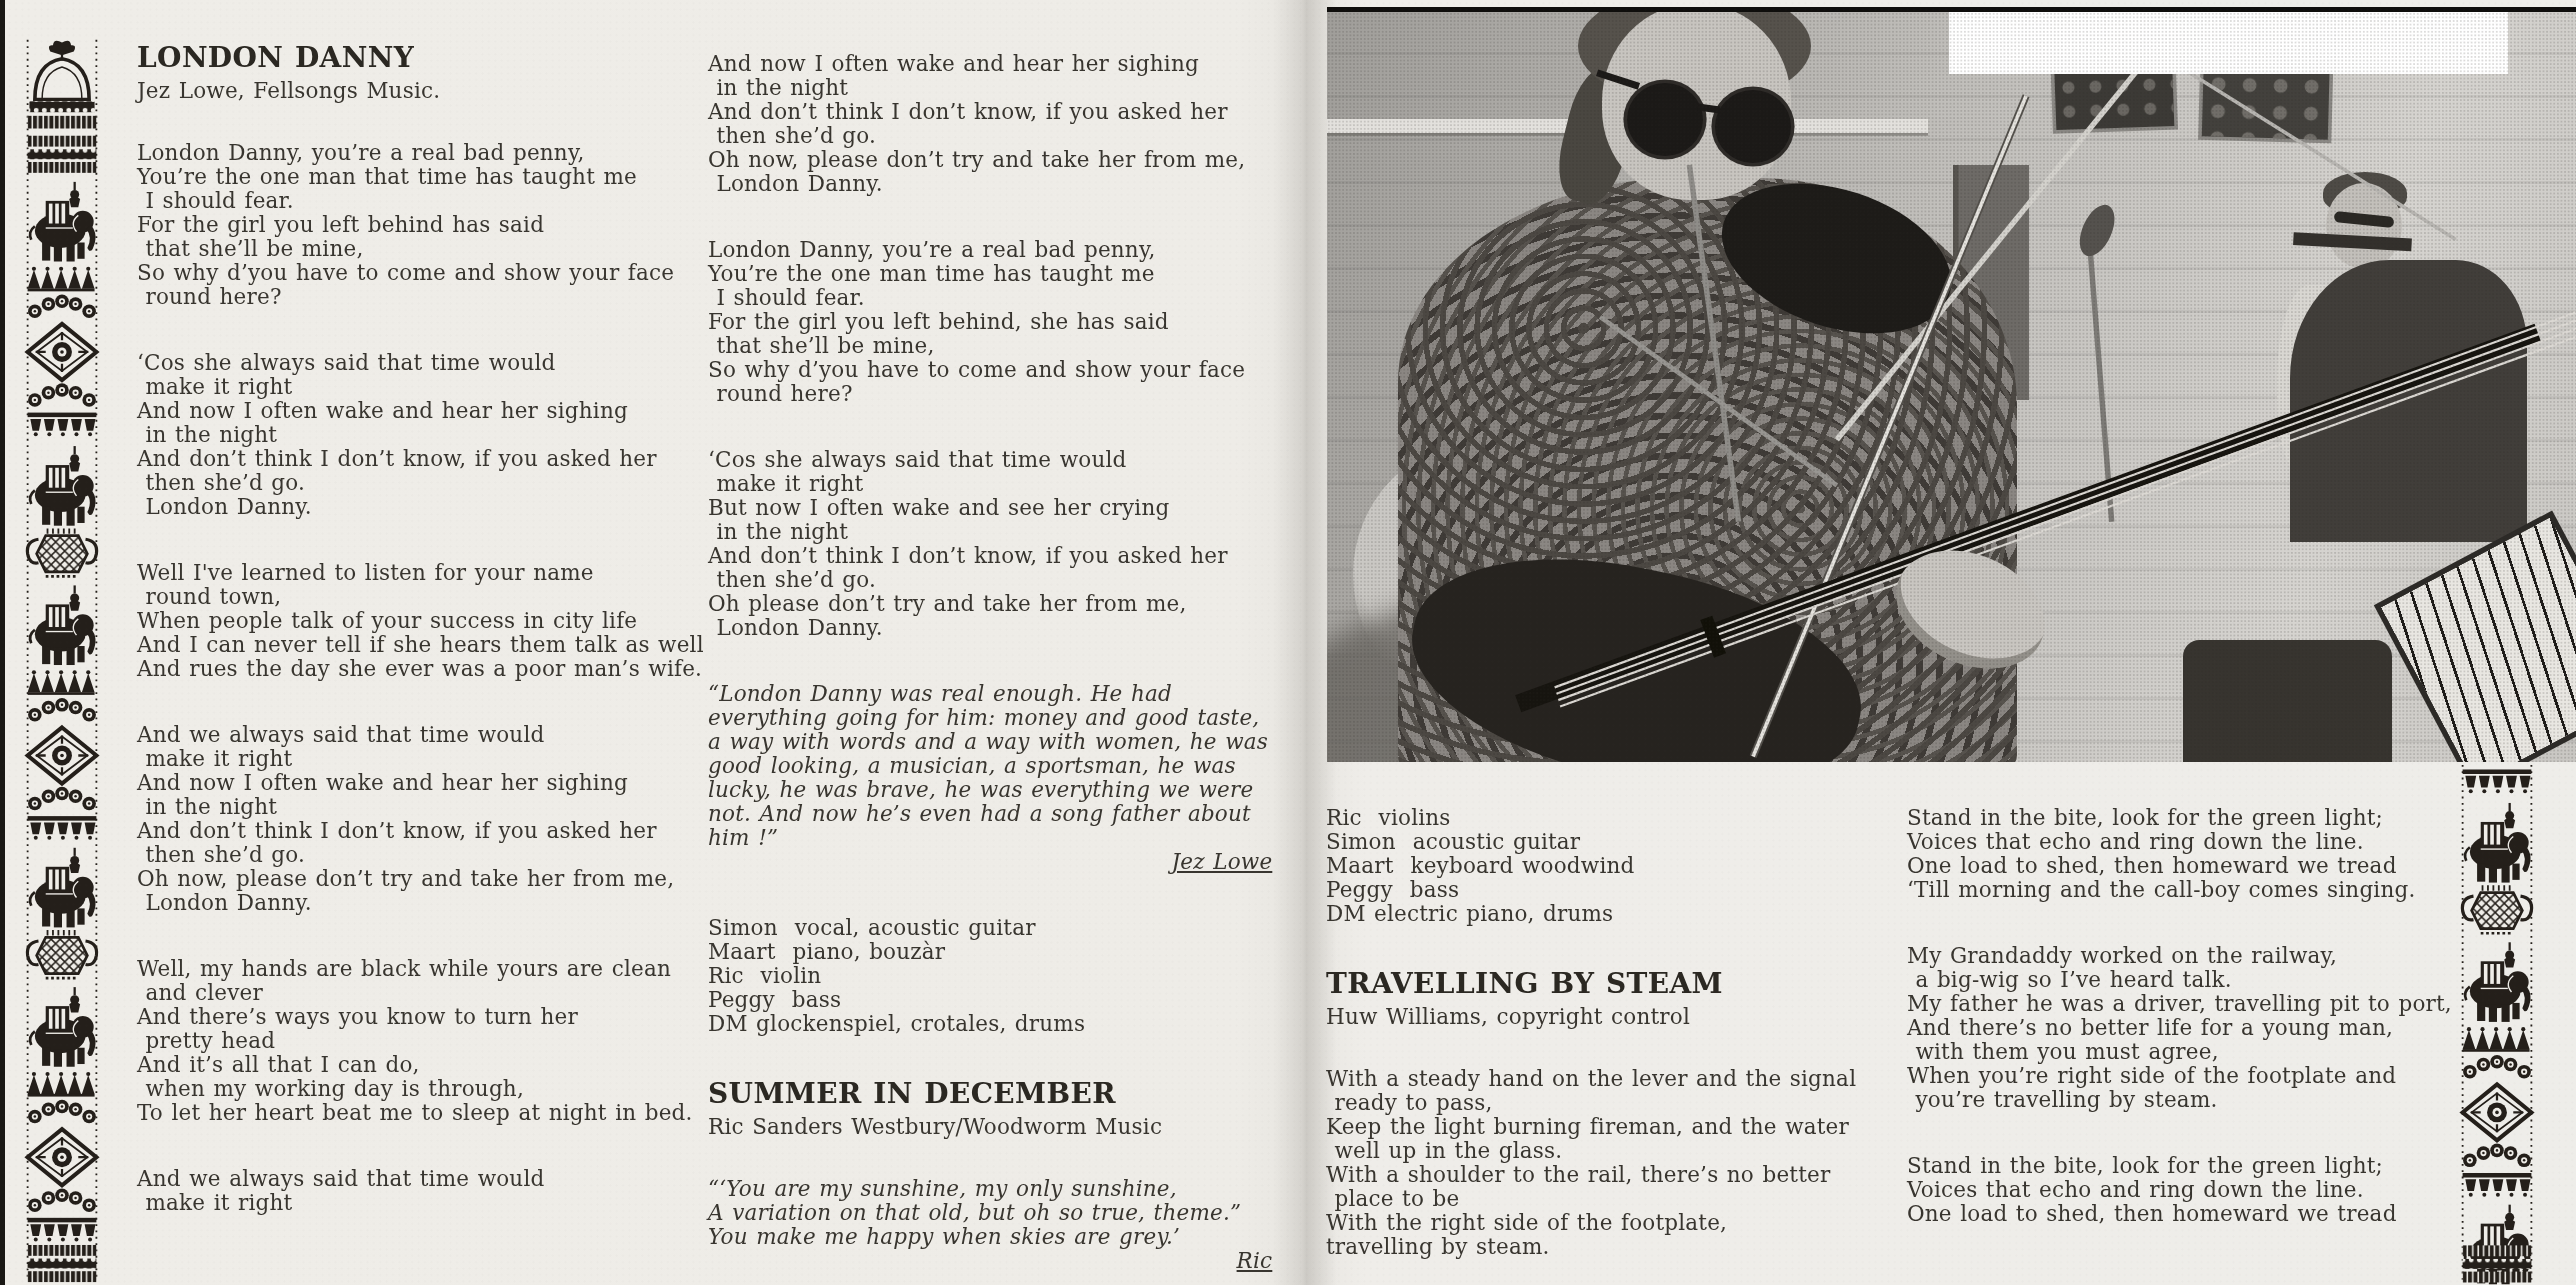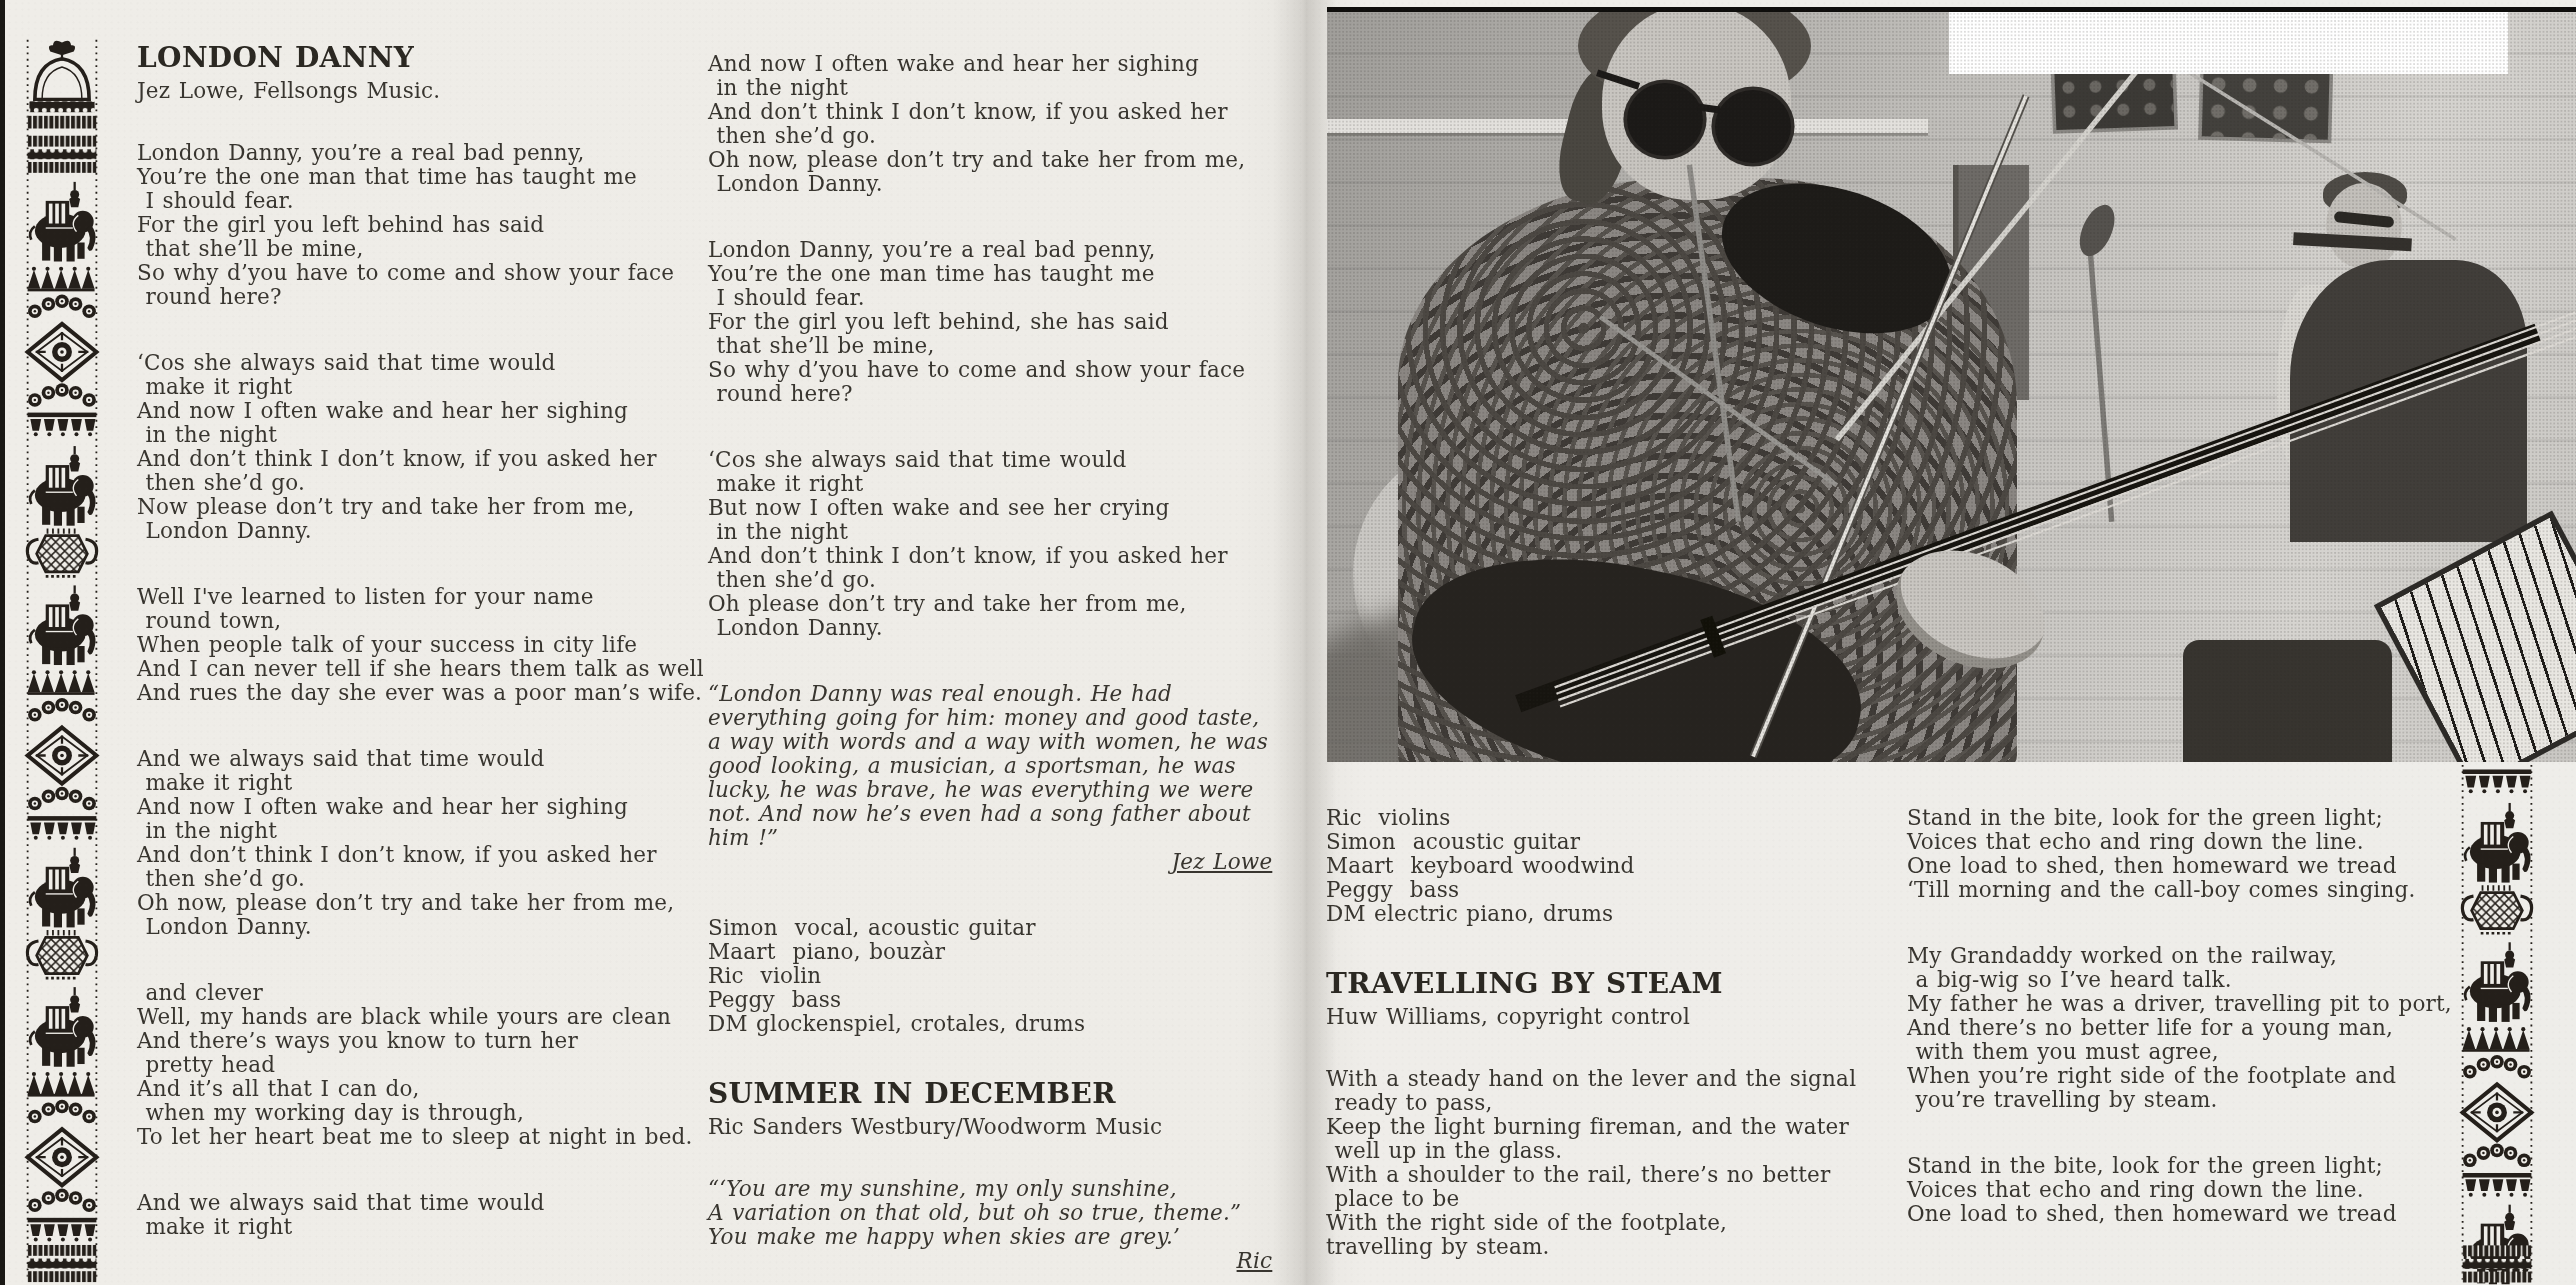--- a/index.html
+++ b/index.html
@@ -308,43 +308,42 @@
         <div class="ln">So why d’you have to come and show your face</div>
         <div class="ln"> round here?</div>
       </div>
       <div class="block stanza">
         <div class="ln">‘Cos she always said that time would</div>
         <div class="ln"> make it right</div>
         <div class="ln">And now I often wake and hear her sighing</div>
         <div class="ln"> in the night</div>
         <div class="ln">And don’t think I don’t know, if you asked her</div>
         <div class="ln"> then she’d go.</div>
-        <div class="ln">Now please don’t try and take her from me,</div>
         <div class="ln"> London Danny.</div>
       </div>
       <div class="block stanza">
         <div class="ln">Well I've learned to listen for your name</div>
         <div class="ln"> round town,</div>
         <div class="ln">When people talk of your success in city life</div>
         <div class="ln">And I can never tell if she hears them talk as well</div>
         <div class="ln">And rues the day she ever was a poor man’s wife.</div>
       </div>
       <div class="block stanza">
         <div class="ln">And we always said that time would</div>
         <div class="ln"> make it right</div>
         <div class="ln">And now I often wake and hear her sighing</div>
         <div class="ln"> in the night</div>
         <div class="ln">And don’t think I don’t know, if you asked her</div>
         <div class="ln"> then she’d go.</div>
         <div class="ln">Oh now, please don’t try and take her from me,</div>
         <div class="ln"> London Danny.</div>
       </div>
       <div class="block stanza">
+        <div class="ln">Well, my hands are black while yours are clean</div>
         <div class="ln"> and clever</div>
-        <div class="ln">Well, my hands are black while yours are clean</div>
         <div class="ln">And there’s ways you know to turn her</div>
         <div class="ln"> pretty head</div>
         <div class="ln">And it’s all that I can do,</div>
         <div class="ln"> when my working day is through,</div>
         <div class="ln">To let her heart beat me to sleep at night in bed.</div>
       </div>
       <div class="block stanza">
         <div class="ln">And we always said that time would</div>
         <div class="ln"> make it right</div>
       </div>

